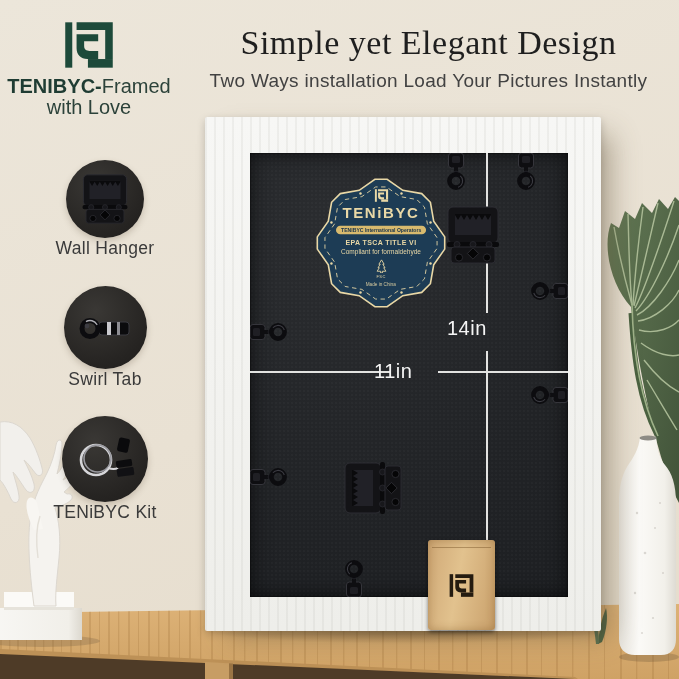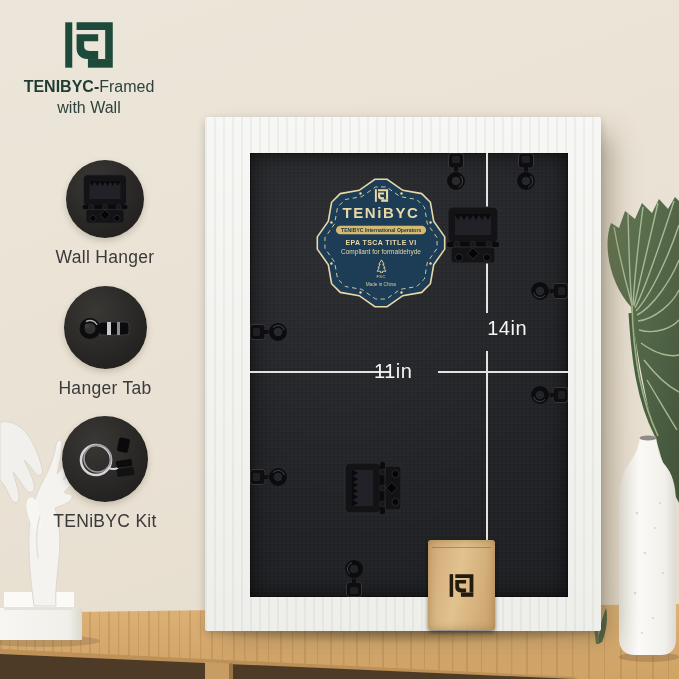--- a/index.html
+++ b/index.html
@@ -3,30 +3,30 @@
 <meta charset="utf-8">
 <style>
   html,body{margin:0;padding:0;}
   body{font-family:"Liberation Sans",sans-serif;}
   .canvas{position:relative;width:679px;height:679px;overflow:hidden;background:linear-gradient(160deg,#ece6da 0%,#e9e1d3 55%,#e5dccc 100%);}
   .abs{position:absolute;}
 
   
   .logo-block{left:0;top:18px;width:178px;text-align:center;color:#223d35;}
   .logo-mark{width:54px;height:54px;color:#1d4a3a;}
-  .logo-line{font-size:16px;line-height:21px;color:#2c423a;}
+  .logo-line{font-size:20px;line-height:21px;color:#2c423a;}
   .logo-line b{font-weight:bold;color:#1f3c33;}
   .title-block{left:178px;top:24px;width:501px;text-align:center;}
   .main-title{font-family:"Liberation Serif",serif;font-size:34px;color:#1f1f1f;letter-spacing:.5px;}
   .sub-title{margin-top:8px;font-size:19px;color:#424242;letter-spacing:.3px;}
 
   
   .feature{left:0;width:210px;text-align:center;}
   .feature .disc{margin:0 auto;border-radius:50%;background:radial-gradient(circle at 38% 30%,#3a3835,#262422 68%,#1e1c1a);display:flex;align-items:center;justify-content:center;box-shadow:0 3px 6px rgba(90,75,55,.25);}
-  .feature .cap{margin-top:9px;font-size:17.5px;color:#3a3a3a;letter-spacing:.3px;}
+  .feature .cap{font-size:17.5px;color:#3a3a3a;letter-spacing:.3px;}
   #feat1{top:160px;} #feat1 .disc{width:78px;height:78px;}
   #feat2{top:286px;} #feat2 .disc{width:83px;height:83px;}
   #feat3{top:416px;} #feat3 .disc{width:86px;height:86px;}
 
   
   .frame-contact-shadow{left:195px;top:618px;width:420px;height:26px;background:radial-gradient(ellipse at 50% 40%,rgba(70,50,28,.45),rgba(70,50,28,0) 70%);}
   .frame{left:205px;top:117px;width:396px;height:514px;border-radius:2px;
     background:linear-gradient(#f7f7f5,#efefeb);
     background-image:repeating-linear-gradient(90deg,rgba(175,175,168,.14) 0 2px,rgba(255,255,255,0) 2px 9px),linear-gradient(#f7f7f5,#eeeeea);
     box-shadow:16px 12px 26px -6px rgba(100,85,58,.45),0 3px 8px rgba(0,0,0,.18);}
@@ -195,21 +195,21 @@
 
   <div class="abs frame-contact-shadow"></div>
 
   <div class="abs frame">
     <div class="abs backing">
 
       <div class="abs dim-line" style="left:236px;top:0;width:1.5px;height:160px;"></div>
       <div class="abs dim-line" style="left:236px;top:198px;width:1.5px;height:246px;"></div>
       <div class="abs dim-line" style="left:0;top:218px;width:140px;height:1.5px;"></div>
       <div class="abs dim-line" style="left:188px;top:218px;width:130px;height:1.5px;"></div>
-      <div class="abs dim-label" style="left:197px;top:164px;width:80px;text-align:right;">14in</div>
+      <div class="abs dim-label" style="left:197px;top:164px;width:80px;text-align:left;">14in</div>
       <div class="abs dim-label" style="left:124px;top:207px;width:80px;text-align:left;">11in</div>
 
       <div class="abs badge">
         <svg width="136" height="136" viewBox="0 0 136 136" style="position:absolute;left:0;top:0">
           <polygon points="131.7,61.9 120.7,46.2 117.4,27.3 108.7,18.6 89.8,15.3 74.1,4.3 61.9,4.3 46.2,15.3 27.3,18.6 18.6,27.3 15.3,46.2 4.3,61.9 4.3,74.1 15.3,89.8 18.6,108.7 27.3,117.4 46.2,120.7 61.9,131.7 74.1,131.7 89.8,120.7 108.7,117.4 117.4,108.7 120.7,89.8 131.7,74.1" fill="#1d3c55" stroke="#e9d8a6" stroke-width="1.6"></polygon>
           <g transform="translate(8.16,8.16) scale(0.88)">
             <polygon points="131.7,61.9 120.7,46.2 117.4,27.3 108.7,18.6 89.8,15.3 74.1,4.3 61.9,4.3 46.2,15.3 27.3,18.6 18.6,27.3 15.3,46.2 4.3,61.9 4.3,74.1 15.3,89.8 18.6,108.7 27.3,117.4 46.2,120.7 61.9,131.7 74.1,131.7 89.8,120.7 108.7,117.4 117.4,108.7 120.7,89.8 131.7,74.1" fill="none" stroke="#e9d8a6" stroke-width="1" stroke-dasharray="5 4"></polygon>
           </g>
           <g fill="#e9d8a6" transform="translate(4.08,4.08) scale(0.94)">
             <circle cx="120.7" cy="46.2" r="1.3"></circle>
@@ -277,23 +277,27 @@
       </div>
 
     </div>
   </div>
 
   <div class="abs logo-block">
     <svg class="logo-mark" viewBox="0 0 100 100">
         <use href="#brandmark" fill="#1d4a3a"></use>
       </svg>
     <div class="logo-line"><b>TENIBYC-</b><span>Framed</span></div>
-    <div class="logo-line">with Wall</div>
-  </div>
-
+    <div class="logo-line">with Love</div>
+  </div>
+
+  <div class="abs title-block">
+    <div class="main-title">Simple yet Elegant Design</div>
+    <div class="sub-title">Two Ways installation Load Your Pictures Instantly</div>
+  </div>
 
   <div class="abs feature" id="feat1">
     <div class="disc">
       <svg width="46" height="50" viewBox="0 0 52 58">
           <use href="#sawtooth"></use>
         </svg>
     </div>
     <div class="cap">Wall Hanger</div>
   </div>
 
@@ -301,21 +305,21 @@
     <div class="disc">
       <svg width="56" height="26" viewBox="0 0 56 26">
         <rect x="22" y="7" width="30" height="13" rx="3" fill="#0b0b0d" stroke="#3a3a40" stroke-width="1"></rect>
         <rect x="30" y="7" width="4" height="13" fill="#c9c9ce"></rect>
         <rect x="40" y="7" width="3" height="13" fill="#8c8c92"></rect>
         <circle cx="13" cy="13.5" r="8" fill="none" stroke="#0c0c0f" stroke-width="5"></circle>
         <circle cx="13" cy="13.5" r="8" fill="none" stroke="#aeaeb4" stroke-width="1.4" stroke-dasharray="13 38" transform="rotate(-120 13 13.5)"></circle>
         <circle cx="10" cy="11" r="2.4" fill="#3c3c42"></circle>
       </svg>
     </div>
-    <div class="cap">Hanger Tab</div>
+    <div class="cap">Swirl Tab</div>
   </div>
 
   <div class="abs feature" id="feat3">
     <div class="disc">
       <svg width="62" height="50" viewBox="0 0 62 50">
         <circle cx="22" cy="26" r="15" fill="none" stroke="#d6d6d9" stroke-width="2.6"></circle>
         <circle cx="23.5" cy="24.5" r="13.5" fill="none" stroke="#9a9aa0" stroke-width="1.6"></circle>
         <path d="M34,34 q6,2 10,0" fill="none" stroke="#d6d6d9" stroke-width="2.2"></path>
         <rect x="44" y="4" width="11" height="14" rx="2" fill="#0a0a0c" transform="rotate(12 49 11)"></rect>
         <rect x="42" y="26" width="16" height="7" rx="1.5" fill="#0c0c0e" transform="rotate(-8 50 29)"></rect>

